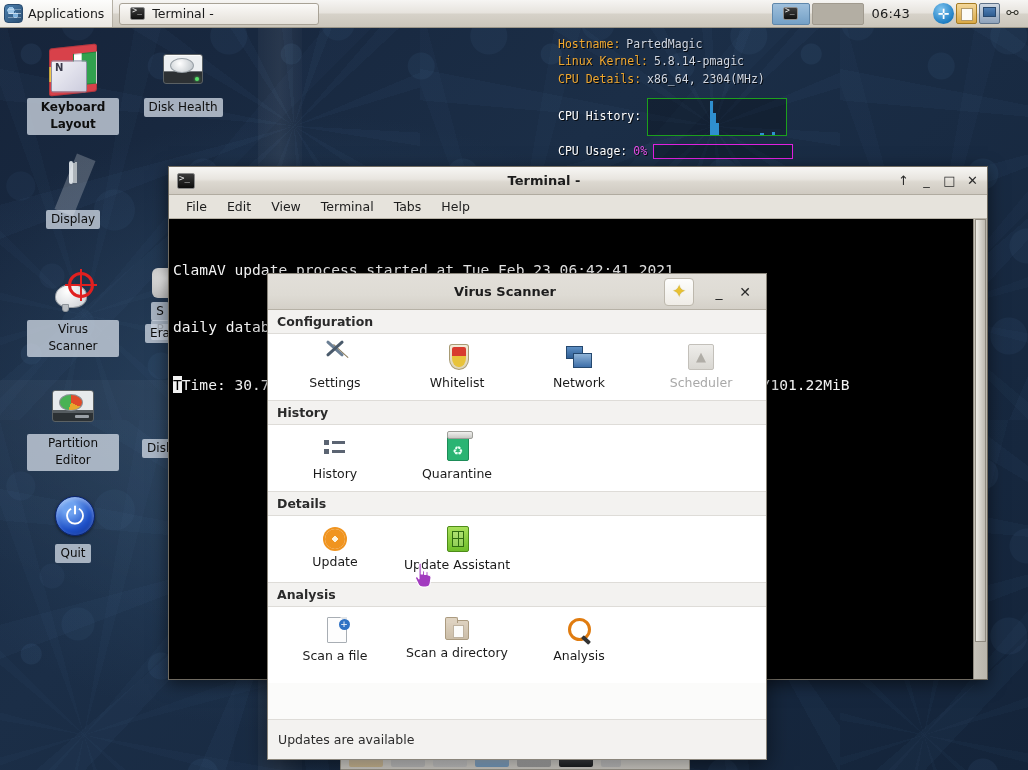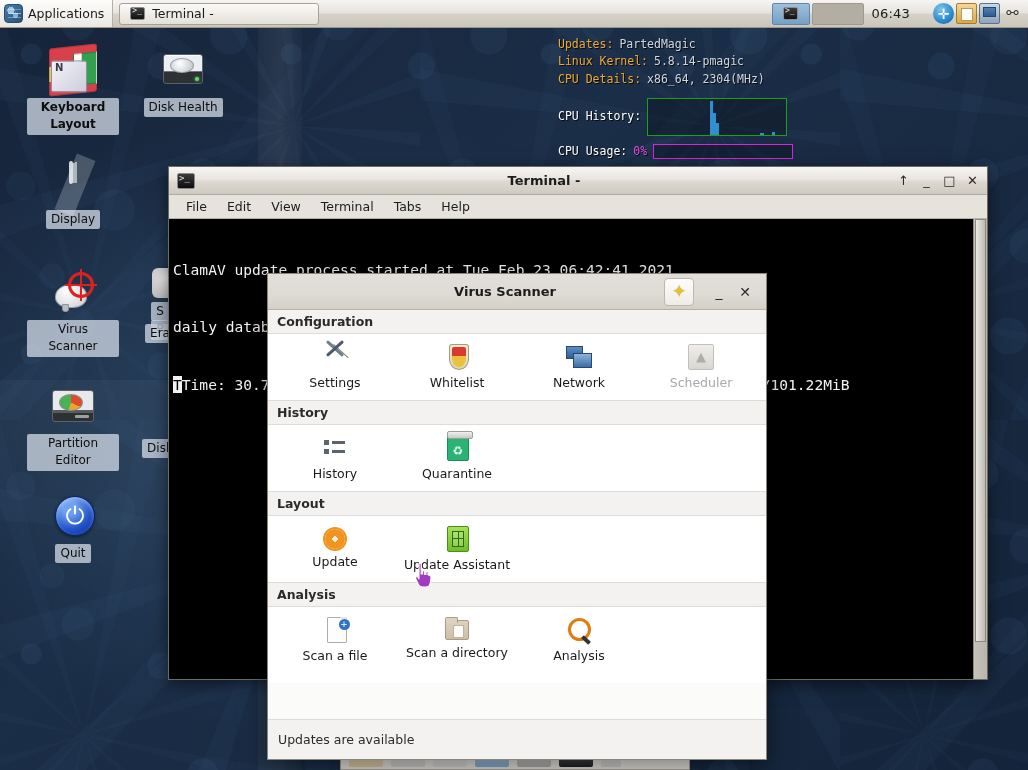--- a/index.html
+++ b/index.html
@@ -645,21 +645,21 @@
     <div class="di-label">Era</div>
   </div>
 
   <div class="desktop-icon partial-icon" style="left:137px; top:405px; width:46px; z-index:15;">
     <div class="di-glyph" style="height:30px;"></div>
     <div class="di-label">Disk</div>
   </div>
 
   <div id="conky">
     <div class="row">
-      <span>Updates:</span>
+      <span>Hostname:</span>
       <span class="cval">PartedMagic</span>
     </div>
     <div class="row">
       <span>Linux Kernel:</span>
       <span class="cval">5.8.14-pmagic</span>
     </div>
     <div class="row">
       <span>CPU Details:</span>
       <span class="cval">x86_64, 2304(MHz)</span>
     </div>
@@ -756,21 +756,21 @@
         <div class="vs-item">
           <span class="vs-glyph ic-history"></span>
           <span>History</span>
         </div>
         <div class="vs-item">
           <span class="vs-glyph ic-quarantine">♻</span>
           <span>Quarantine</span>
         </div>
       </div>
 
-      <div class="vs-section-header">Layout</div>
+      <div class="vs-section-header">Details</div>
       <div class="vs-items">
         <div class="vs-item">
           <span class="vs-glyph ic-update"></span>
           <span>Update</span>
         </div>
         <div class="vs-item">
           <span class="vs-glyph ic-update-assistant"></span>
           <span>Update Assistant</span>
         </div>
       </div>

